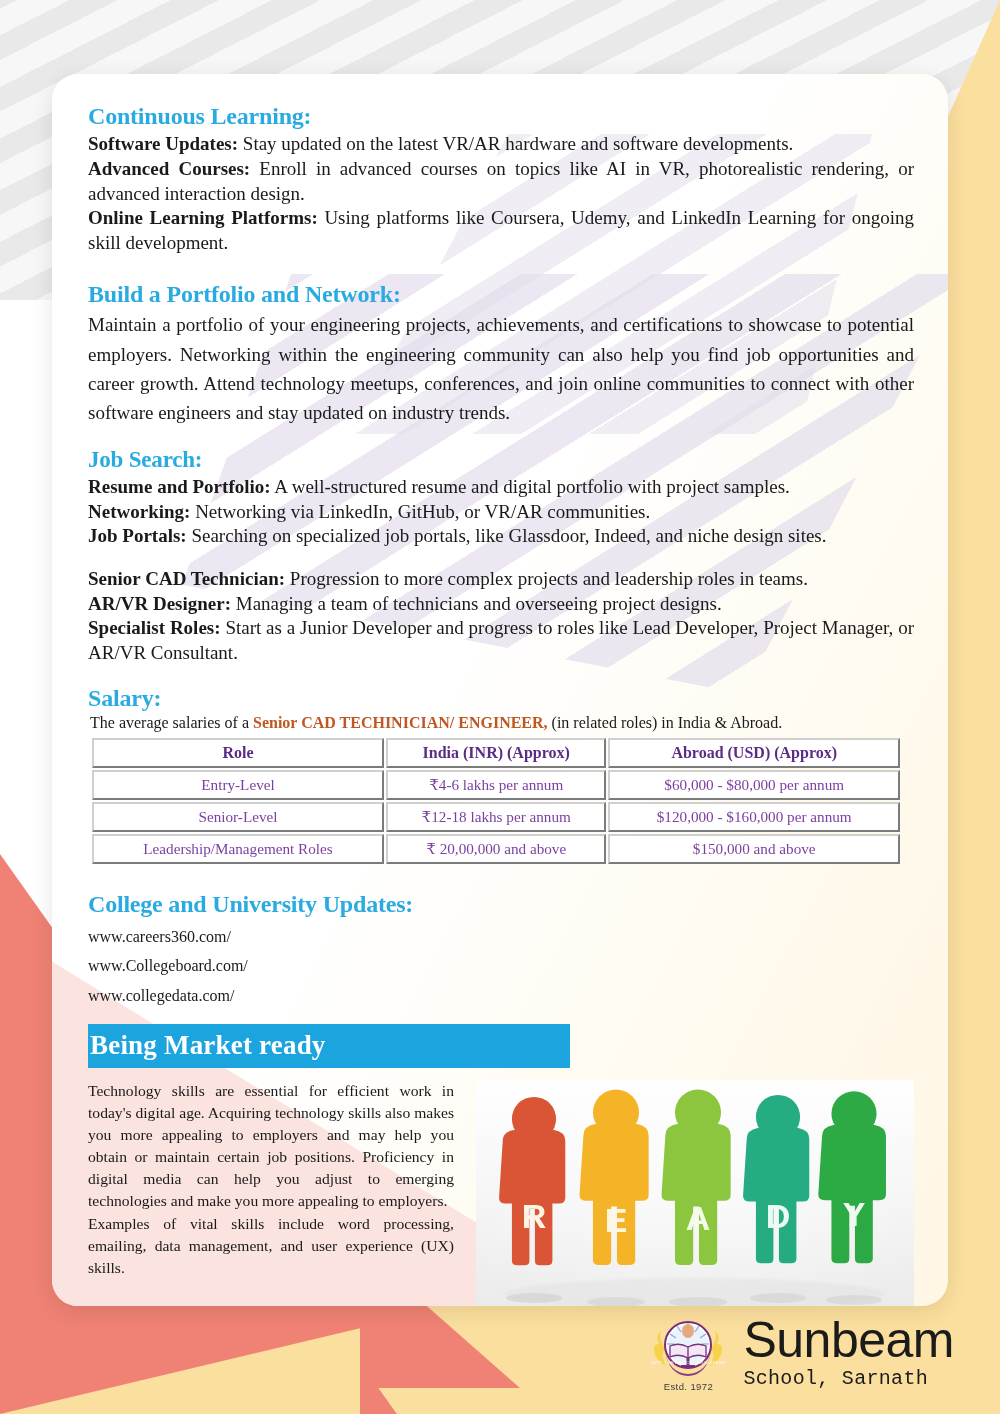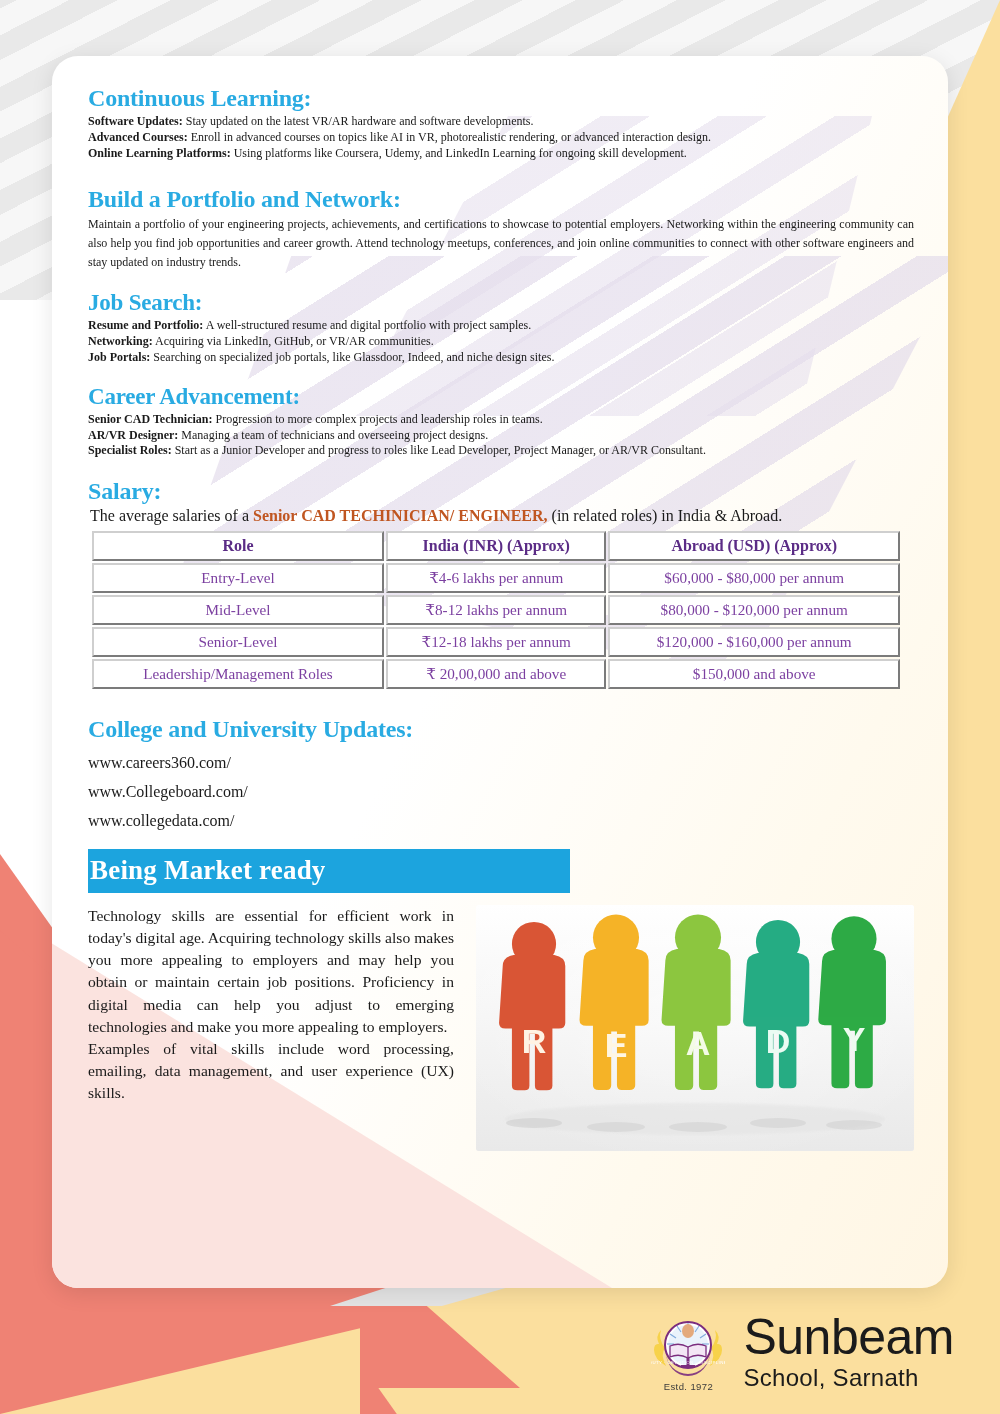--- a/index.html
+++ b/index.html
@@ -55,21 +55,21 @@
     clip-path:polygon(0 0,0 100%,100% 100%,0 12%);
   }
   .wedge-grey-b{
     position:absolute;left:330px;bottom:108px;width:430px;height:140px;
     background:#e4e4e4;
     clip-path:polygon(0 100%,100% 0,100% 36%,26% 100%);
   }
 
   
   .card{
-    position:absolute;left:52px;top:56px;width:896px;height:1232px;
+    position:absolute;left:52px;top:74px;width:896px;height:1232px;
     border-radius:26px;z-index:1;
     background:
       linear-gradient(118deg, #ffffff 0%, #ffffff 46%, #fffaee 76%, #fff6e4 100%);
     box-shadow:0 5px 22px rgba(0,0,0,.10);
     overflow:hidden;
   }
   .card-pink{
     position:absolute;left:0;bottom:0;width:560px;height:420px;
     background:#fbe2dd;opacity:.95;
     clip-path:polygon(0 0,0 100%,100% 100%,0 18%);
@@ -99,21 +99,21 @@
     color:#29ABE2;
     font-size:24px;
     font-weight:bold;
     margin:0 0 2px 0;
     letter-spacing:-.2px;
     line-height:1.18;
   }
   .sec.small{font-size:23px;}
   p.body{
     margin:0;
-    font-size:12px;
+    font-size:19px;
     line-height:1.30;
     color:#1a1a1a;
     text-align:justify;
   }
   p.body.loose{line-height:1.55;}
   .b{font-weight:bold;}
   .blk{margin-bottom:0;}
   .gap-m{height:18px;}
   .gap-l{height:24px;}
 
@@ -179,22 +179,22 @@
     display:flex;align-items:center;gap:16px;
   }
   .crest{width:78px;text-align:center;}
   .crest svg{display:block;margin:0 auto;}
   .estd{font-size:9.5px;font-family:"Liberation Sans",sans-serif;color:#3b3b3b;margin-top:1px;letter-spacing:.4px;}
   .brand .nm{
     font-family:"Liberation Sans","DejaVu Sans",sans-serif;
     font-size:50px;line-height:.98;color:#1b1b1b;letter-spacing:-.5px;
   }
   .brand .sub{
-    font-family:Liberation Sans, sans-serif;
-    font-size:24px;color:#1b1b1b;margin-top:2px;letter-spacing:.3px;
+    font-family:Liberation Mono, monospace;
+    font-size:20px;color:#1b1b1b;margin-top:2px;letter-spacing:.3px;
   }
 </style>
 </head>
 <body>
 
 <div class="bg">
   <div class="stripes-tl"></div>
   <div class="stripes-mask"></div>
   <div class="wedge-yellow-tr"></div>
   <div class="wedge-yellow-tr2"></div>
@@ -233,31 +233,30 @@
     </section>
 
     <div class="gap-m"></div>
 
     <section>
       <h2 class="sec small">Job Search:</h2>
       <p class="body blk">
         <span class="b">Resume and Portfolio:</span><span> A well-structured resume and digital portfolio with project samples.</span>
       </p>
       <p class="body blk">
-        <span class="b">Networking:</span><span> Acquiring via LinkedIn, GitHub, or VR/AR communities.</span>
+        <span class="b">Networking:</span><span> Networking via LinkedIn, GitHub, or VR/AR communities.</span>
       </p>
       <p class="body blk">
         <span class="b">Job Portals:</span><span> Searching on specialized job portals, like Glassdoor, Indeed, and niche design sites.</span>
       </p>
     </section>
 
     <div class="gap-m"></div>
 
     <section>
-      <h2 class="sec small">Career Advancement:</h2>
       <p class="body blk">
         <span class="b">Senior CAD Technician:</span><span> Progression to more complex projects and leadership roles in teams.</span>
       </p>
       <p class="body blk">
         <span class="b">AR/VR Designer:</span><span> Managing a team of technicians and overseeing project designs.</span>
       </p>
       <p class="body blk">
         <span class="b">Specialist Roles:</span><span> Start as a Junior Developer and progress to roles like Lead Developer, Project Manager, or AR/VR Consultant.</span>
       </p>
     </section>
@@ -274,25 +273,20 @@
         <tbody>
           <tr class="hdr">
             <td class="c1">Role</td>
             <td class="c2">India (INR) (Approx)</td>
             <td class="c3">Abroad (USD) (Approx)</td>
           </tr>
           <tr>
             <td class="c1">Entry-Level</td>
             <td class="c2">₹4-6 lakhs per annum</td>
             <td class="c3">$60,000 - $80,000 per annum</td>
-          </tr>
-          <tr>
-            <td class="c1">Mid-Level</td>
-            <td class="c2">₹8-12 lakhs per annum</td>
-            <td class="c3">$80,000 - $120,000 per annum</td>
           </tr>
           <tr>
             <td class="c1">Senior-Level</td>
             <td class="c2">₹12-18 lakhs per annum</td>
             <td class="c3">$120,000 - $160,000 per annum</td>
           </tr>
           <tr>
             <td class="c1">Leadership/Management Roles</td>
             <td class="c2">₹ 20,00,000 and above</td>
             <td class="c3">$150,000 and above</td>

